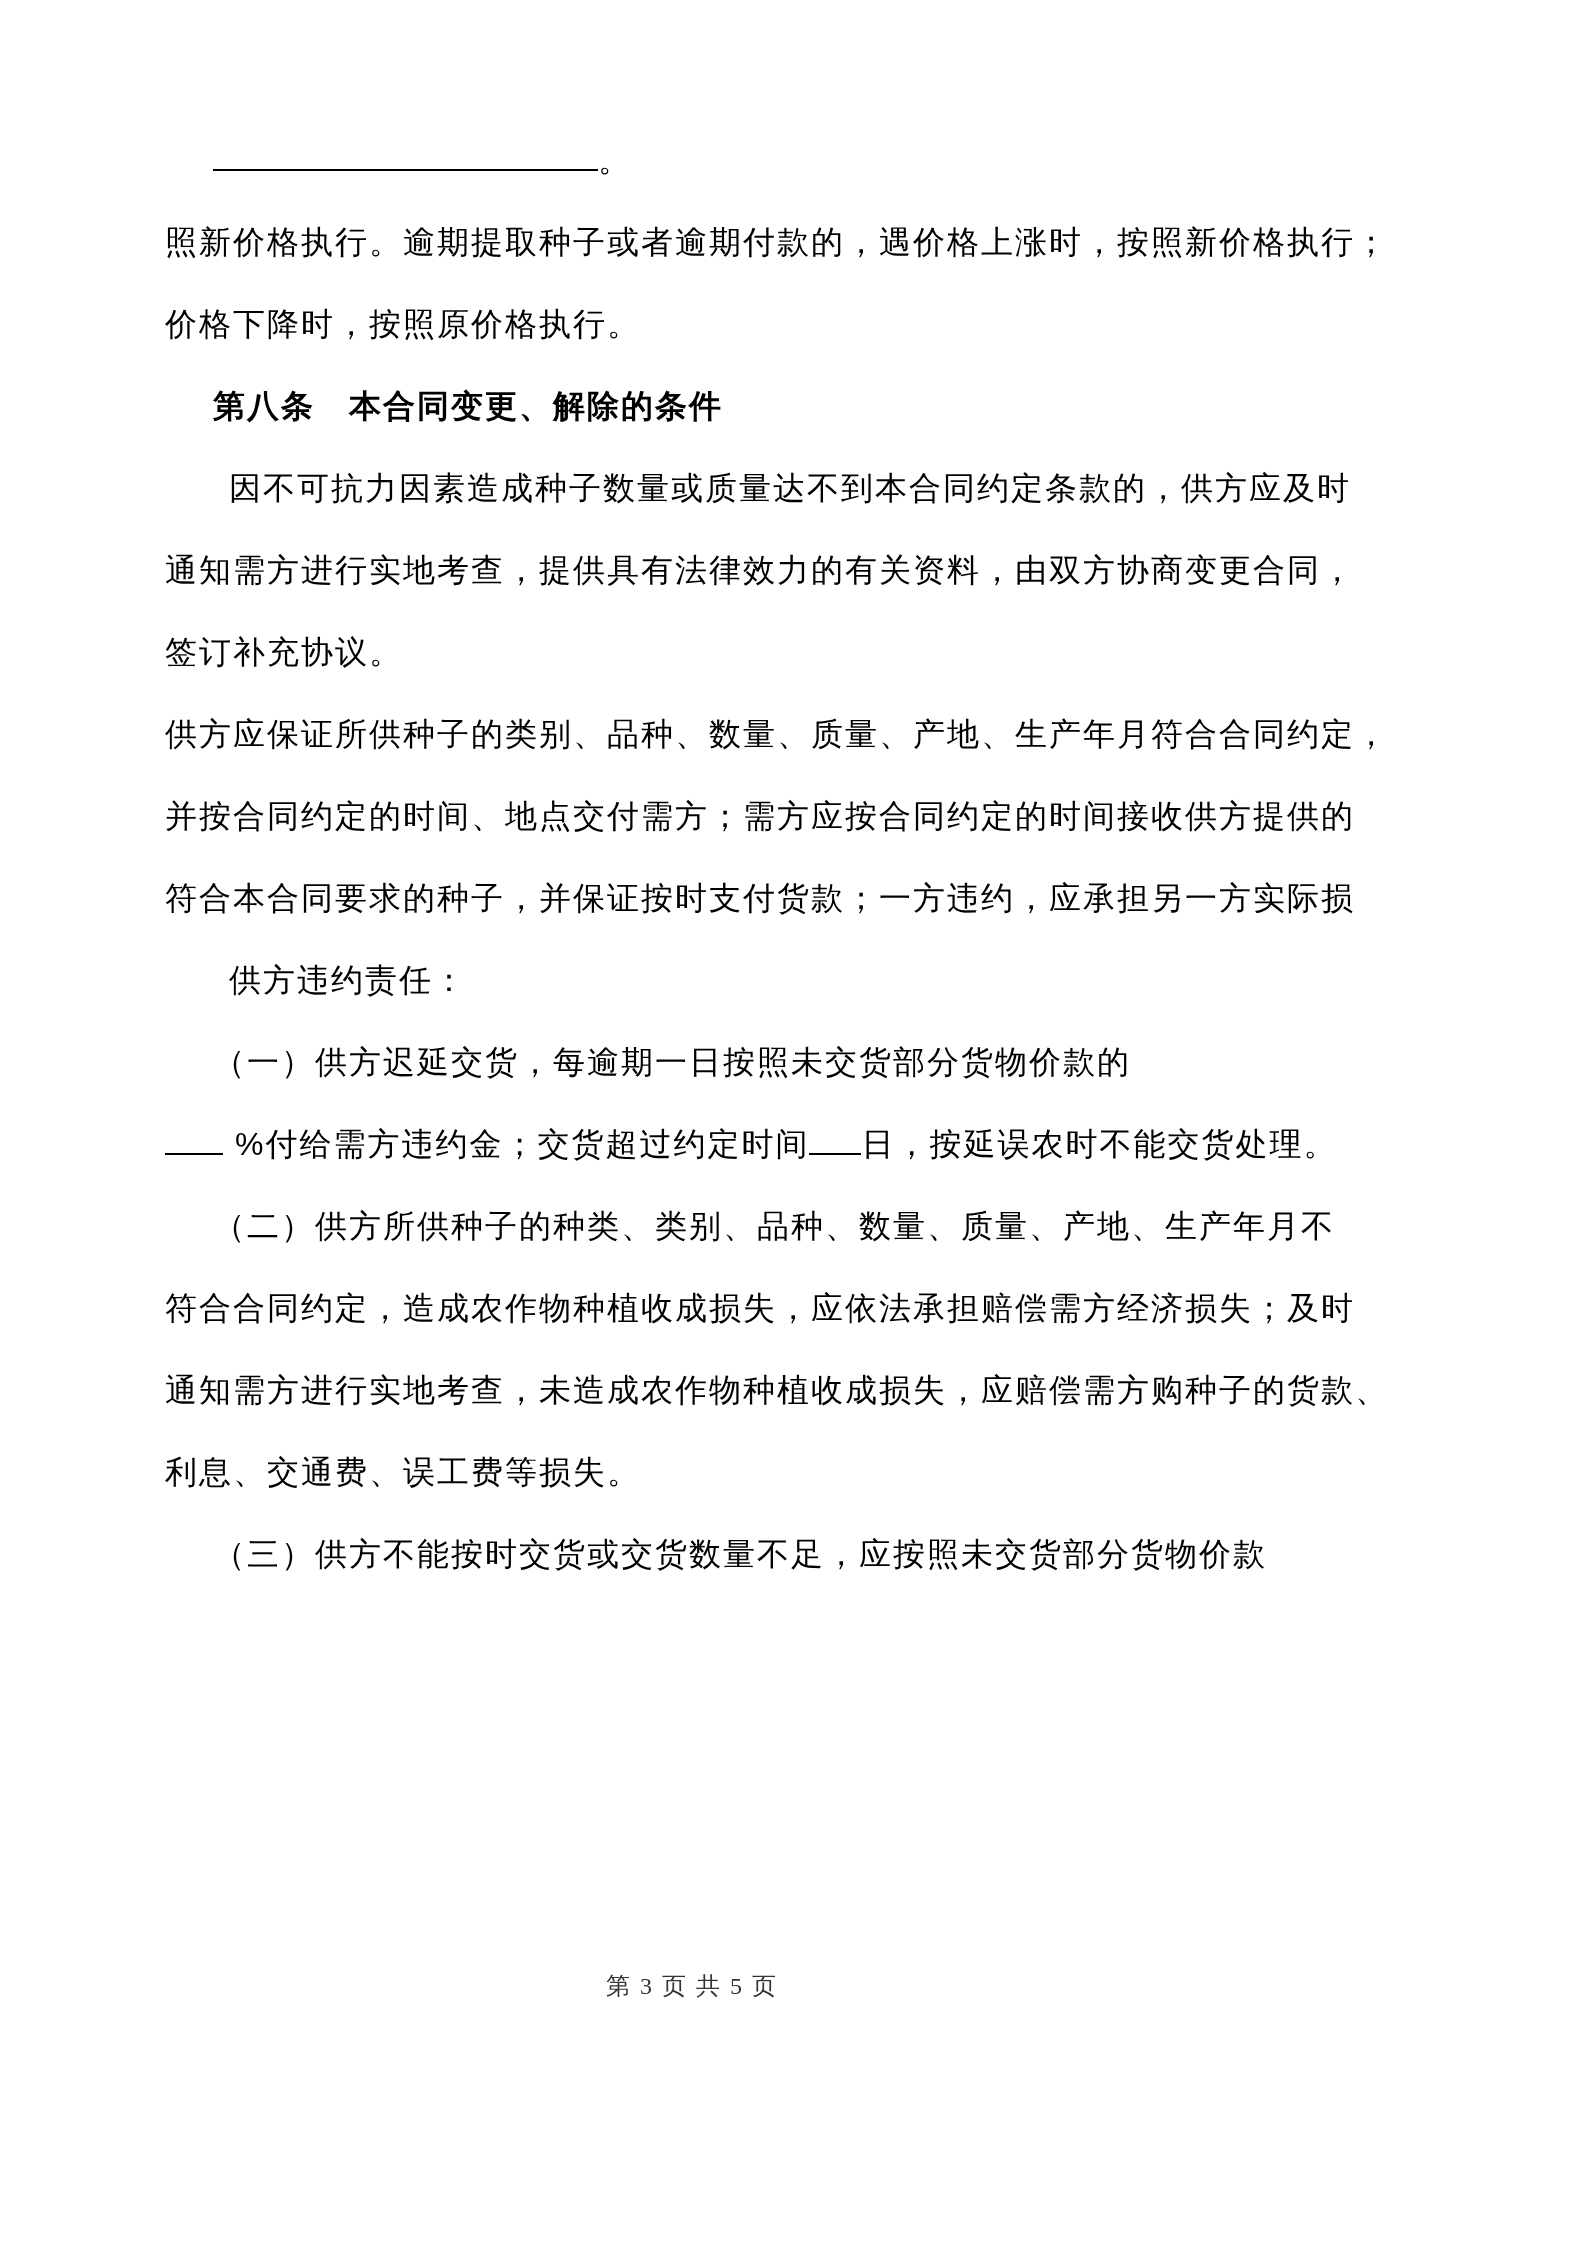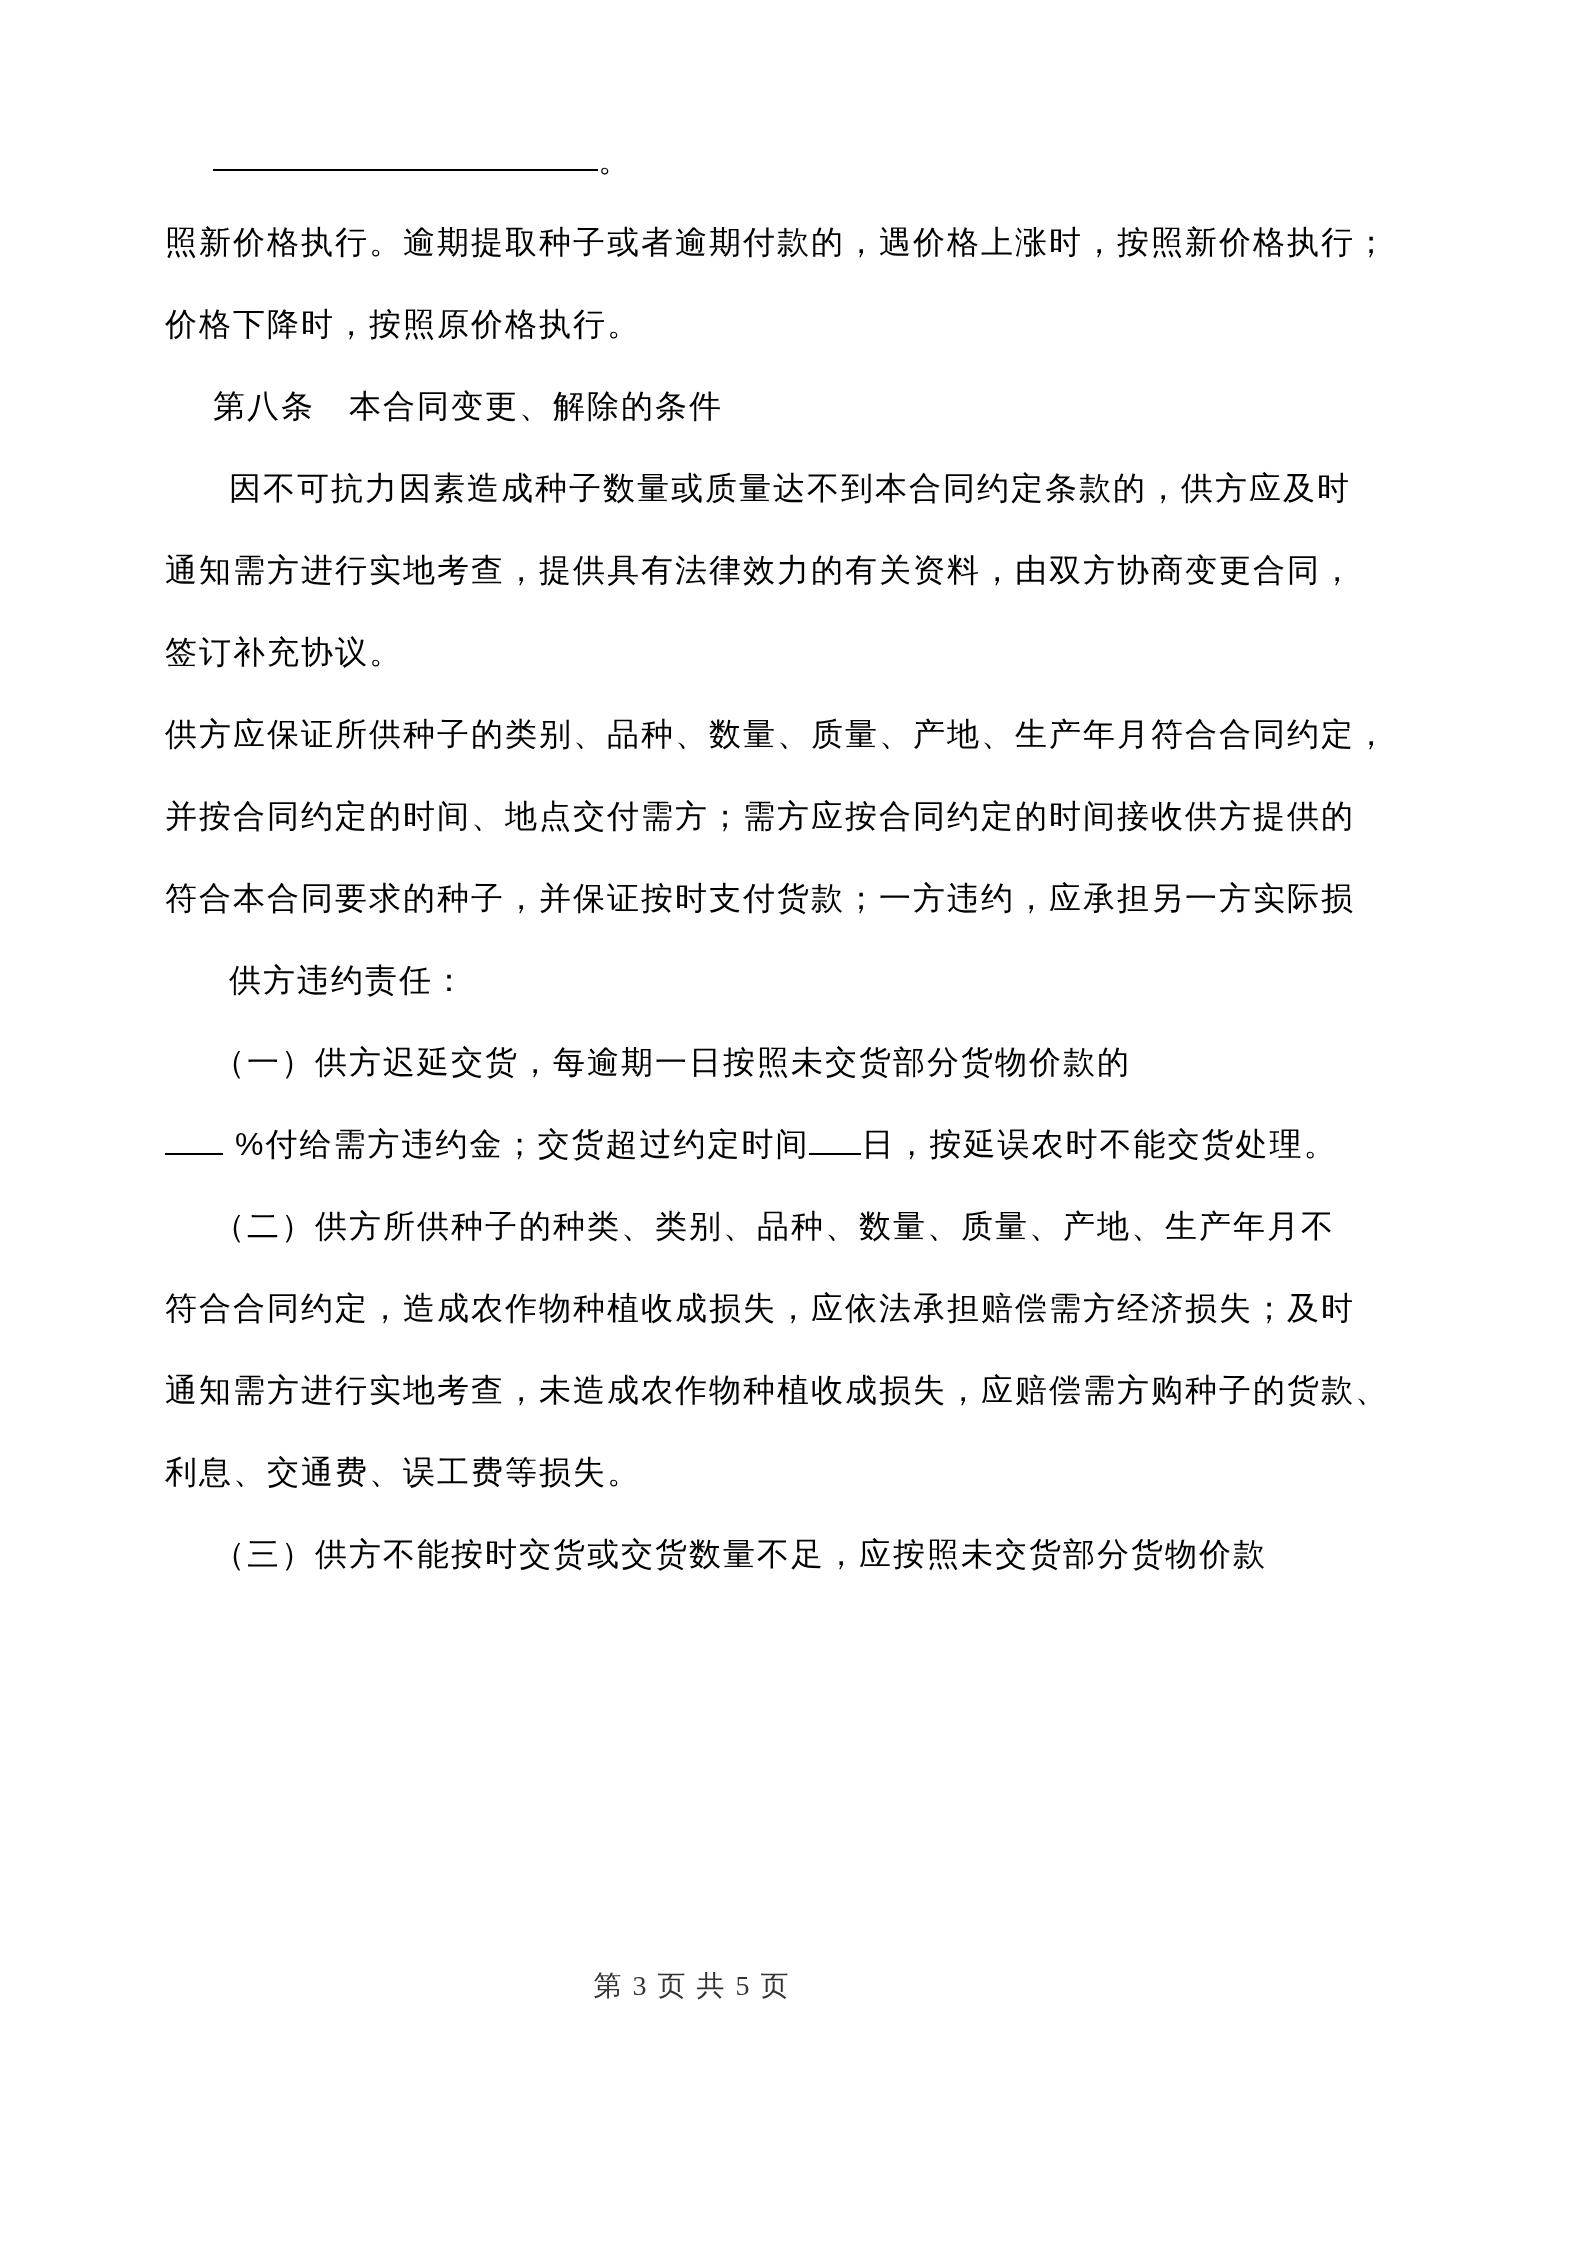--- a/index.html
+++ b/index.html
@@ -25,37 +25,37 @@
   .line {
     height: 82px;
     line-height: 82px;
     font-size: 32px;
     letter-spacing: 2px;
     white-space: nowrap;
     color: #000000;
   }
   .ind-48 { padding-left: 48px; }
   .ind-64 { padding-left: 64px; }
-  .heading { font-weight: 400; }
+  .heading { font-weight: 700; }
   .blank {
     display: inline-block;
     border-bottom: 2px solid #000000;
     vertical-align: baseline;
   }
   .blank-long { width: 385px; }
   .blank-sm   { width: 58px; margin-right: 12px; }
   .blank-xs   { width: 52px; }
   .footer {
     position: absolute;
     top: 1966px;
     left: 0;
     width: 1384px;
     text-align: center;
     font-family: "Liberation Serif", "DejaVu Serif", serif;
-    font-size: 28px;
+    font-size: 24px;
     line-height: 40px;
     letter-spacing: 2px;
     color: #333333;
   }
 </style>
 </head>
 <body>
 
 <div class="page">
   <div class="content">

